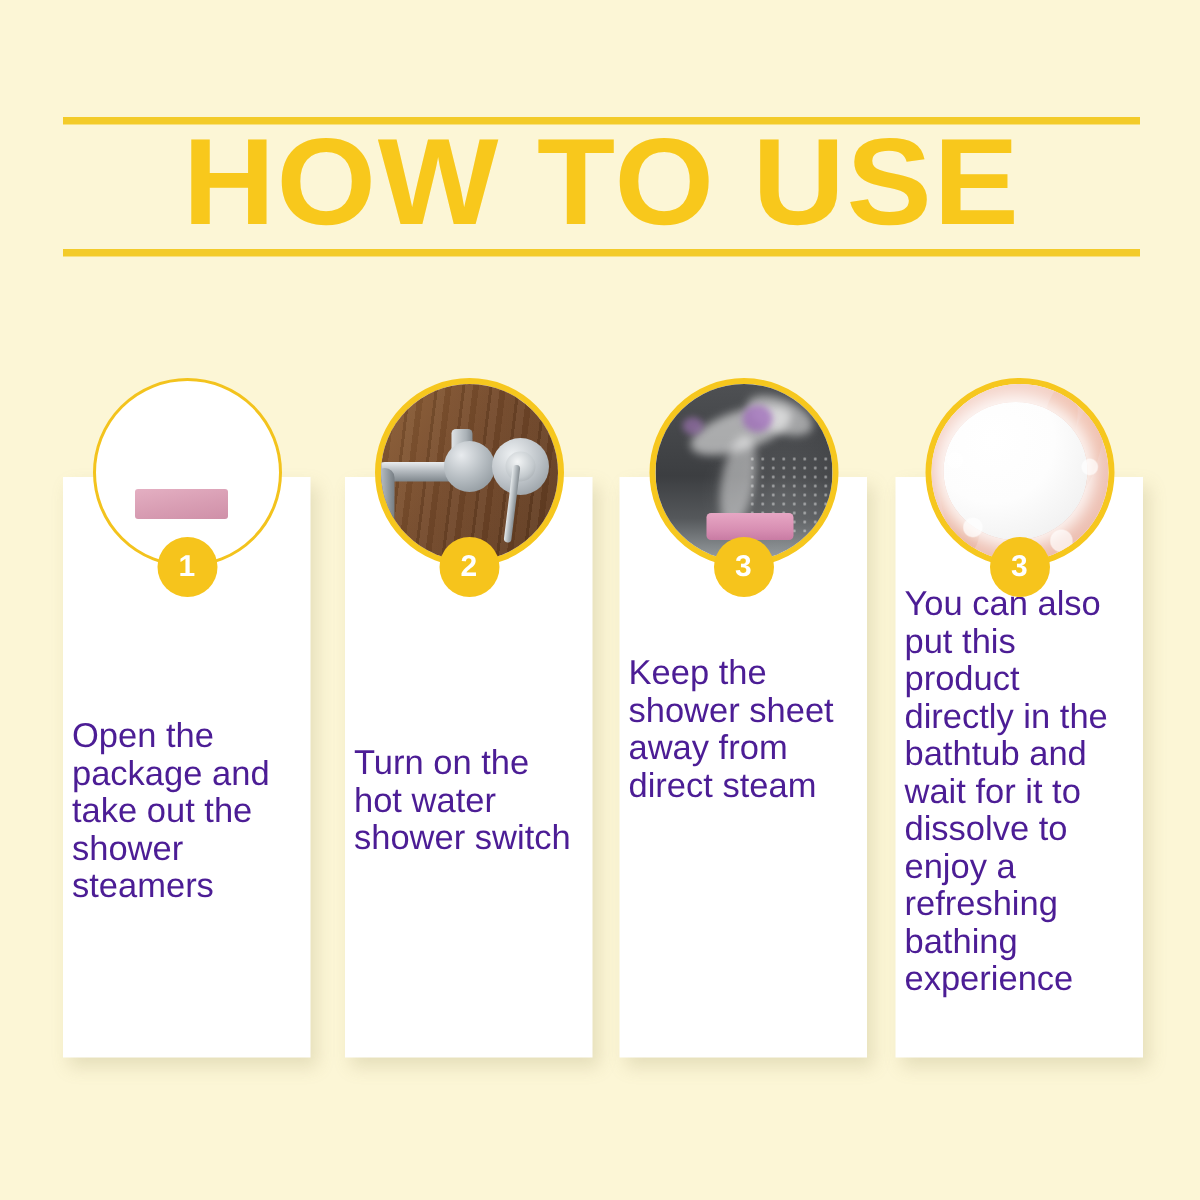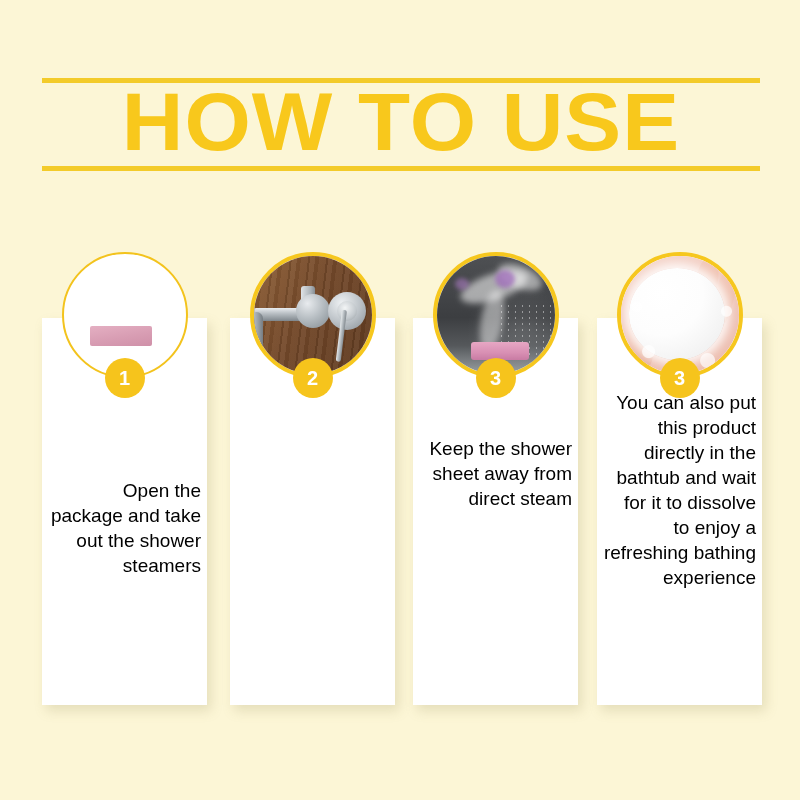--- a/index.html
+++ b/index.html
@@ -305,23 +305,23 @@
     line-height: 40px;
     text-align: center;
     z-index: 4;
   }
 
   
   .card-text {
     position: absolute;
     left: 6px;
     right: 6px;
-    text-align: right;
-    color: #000000;
-    font-size: 19px;
+    text-align: left;
+    color: #4c1d95;
+    font-size: 23px;
     line-height: 25px;
     font-weight: normal;
   }
   .card-1 .card-text { top: 160px; }
   .card-2 .card-text { top: 178px; }
   .card-3 .card-text { top: 118px; }
   .card-4 .card-text { top: 72px; }
   .card-text p {
     margin: 0;
   }
@@ -360,20 +360,23 @@
         <div class="spout"></div>
         <div class="spout-drop"></div>
         <div class="escutcheon-a-stem"></div>
         <div class="escutcheon-a"></div>
         <div class="escutcheon-b"></div>
         <div class="escutcheon-b-hub"></div>
         <div class="lever"></div>
       </div>
       <div class="badge">2</div>
     </div>
+    <div class="card-text">
+      <p>Turn on the hot water shower switch</p>
+    </div>
   </div>
 
   <div class="card card-3">
     <div class="circle-wrap">
       <div class="circle ring-thick">
         <div class="dark-scene"></div>
         <div class="speckle"></div>
         <div class="steam-a"></div>
         <div class="steam-c"></div>
         <div class="violet-a"></div>

